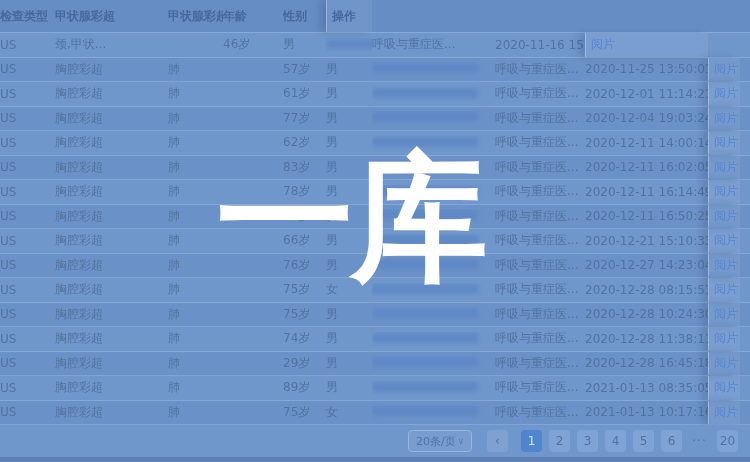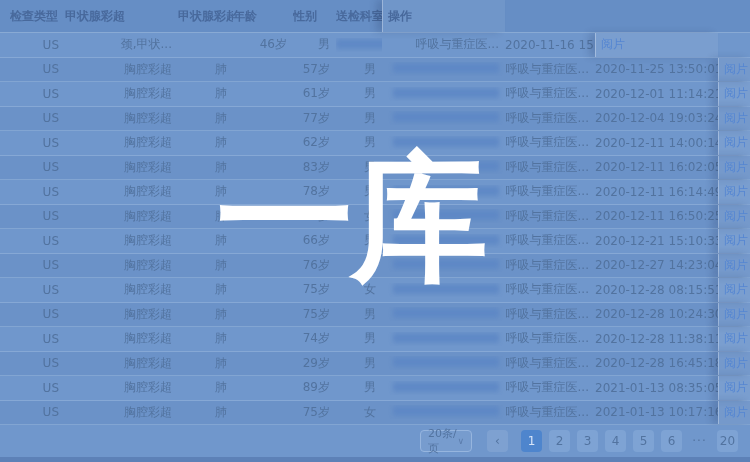--- a/index.html
+++ b/index.html
@@ -6,39 +6,39 @@
     --bg:#6e94c9; --header_bg:#668ec5; --row_odd:#7097cc; --row_even:#6b92c8;
     --text:#52739f; --header_text:#48699c; --link:#5586d2;
     --active_page_bg:#4e85cd; --active_page_text:#d7e5f8;
     --watermark:#ffffff; --sort_caret:#4d8ce0; --btn_bg:#7ea3d4; --select_border:#96b5de;
   }
   *{box-sizing:border-box;margin:0;padding:0;}
   body{font-family:"DejaVu Sans","Liberation Sans",sans-serif;}
   .screen{position:relative;width:750px;height:462px;overflow:hidden;background:var(--bg);}
   .table{width:750px;}
   .tr{display:grid;grid-template-columns:55px 113px 55px 60px 43px 46px 123px 90px 123px 32px;
-      padding-left:10px;height:24.5px;align-items:center;border-bottom:1px solid rgba(215,230,248,0.22);text-align:right;}
+      height:24.5px;align-items:center;border-bottom:1px solid rgba(215,230,248,0.22);}
   .tbody .tr:nth-child(odd){background:var(--row_odd);}
   .tbody .tr:nth-child(even){background:var(--row_even);}
   .thead{height:33px;background:var(--header_bg);border-bottom:1px solid rgba(220,235,250,0.3);}
   .th{font-size:12px;font-weight:700;color:var(--header_text);white-space:nowrap;overflow:hidden;
       filter:blur(0.5px);padding-right:6px;display:flex;align-items:center;gap:3px;}
   .td{font-size:12px;color:var(--text);white-space:nowrap;overflow:hidden;filter:blur(0.5px);padding-right:6px;}
   .c-action{height:100%;display:flex;align-items:center;background:rgba(255,255,255,0.07);
       border-left:1px solid rgba(255,255,255,0.30);box-shadow:-6px 0 7px rgba(25,45,85,0.18);padding-left:5px;}
   .td.c-action{color:var(--link);cursor:pointer;}
   .blur-block{display:inline-block;width:106px;height:10px;border-radius:2px;background:#5d87c5;
       filter:blur(2px);opacity:0.85;}
   .sort{display:inline-flex;flex-direction:column;line-height:5px;filter:none;}
   .sort i{font-style:normal;font-size:6px;transform:scaleX(1.3);}
   .sort .up{color:var(--sort_caret);}
   .sort .down{color:rgba(70,100,150,0.75);}
   .pagination{position:absolute;left:0;right:0;top:425px;height:32px;display:flex;align-items:center;
       justify-content:flex-end;gap:7px;padding-right:12px;background:var(--row_odd);}
-  .page-size{width:52px;height:22px;border:1px solid var(--select_border);border-radius:4px;
+  .page-size{width:64px;height:22px;border:1px solid var(--select_border);border-radius:4px;
       display:flex;align-items:center;justify-content:space-between;padding:0 7px;font-size:11px;
       color:var(--text);filter:blur(0.4px);margin-right:8px;background:rgba(255,255,255,0.05);}
   .page-size .chev{font-size:9px;color:#5b7cab;}
   .page-btn{min-width:21px;height:22px;border-radius:4px;background:var(--btn_bg);color:var(--text);
       font-size:12px;display:flex;align-items:center;justify-content:center;filter:blur(0.35px);cursor:pointer;}
   .page-btn.prev{margin-right:6px;background:rgba(255,255,255,0.10);}
   .page-btn.active{background:var(--active_page_bg);color:var(--active_page_text);}
   .page-btn.dots{background:transparent;letter-spacing:1px;}
   .bottom-strip{position:absolute;left:0;right:0;bottom:0;height:5px;background:#5d81b7;}
   .watermark{position:absolute;left:216px;top:150px;font-size:138px;font-weight:700;
@@ -49,21 +49,20 @@
 
 <div class="screen">
 
   <div class="table">
     <div class="tr thead">
       <div class="th">检查类型</div>
       <div class="th">甲状腺彩超</div>
       <div class="th">甲状腺彩超</div>
       <div class="th">年龄</div>
       <div class="th">性别</div>
-      <div class="th">送检科室</div>
       <div class="th c-action">操作</div>
     </div>
     <div class="tbody">
     <div class="tr">
       <div class="td">US</div>
       <div class="td">颈,甲状...</div>
       <div class="td"></div>
       <div class="td">46岁</div>
       <div class="td">男</div>
       <div class="td">

